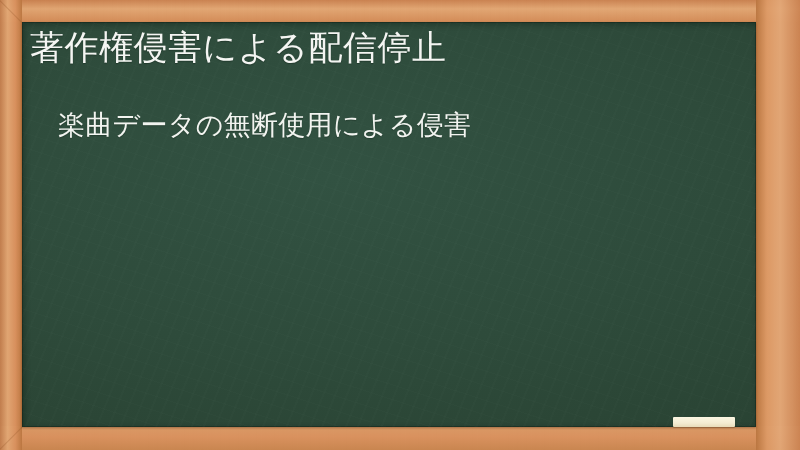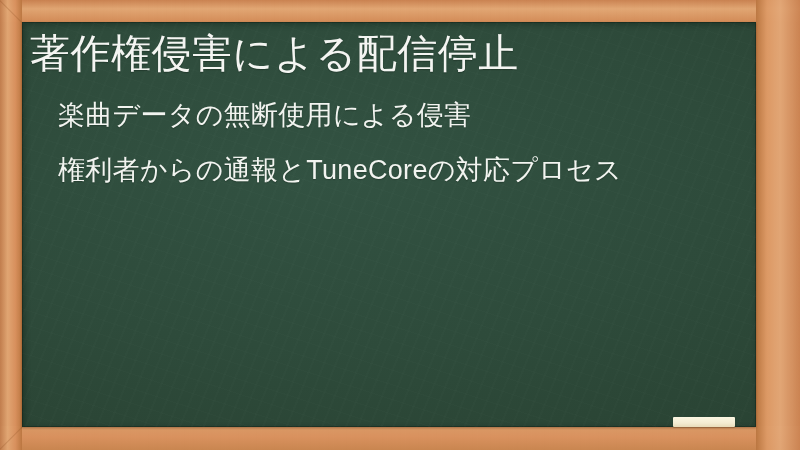--- a/index.html
+++ b/index.html
@@ -103,33 +103,33 @@
         rgba(255,255,255,0.010) 0px,
         rgba(255,255,255,0.010) 1px,
         rgba(255,255,255,0.0) 1px,
         rgba(255,255,255,0.0) 14px);
   }
 
   
   .title {
     position: absolute;
     left: 30px;
-    top: 31px;
-    font-size: 40px;
+    top: 25px;
+    font-size: 34px;
     line-height: 44px;
     font-weight: 400;
     color: #f4f5f2;
     letter-spacing: 0.5px;
     white-space: nowrap;
     text-shadow: 0 1px 1px rgba(12,26,18,0.35);
   }
   .bullets {
     position: absolute;
     left: 58px;
-    top: 88px;
+    top: 98px;
     width: 660px;
   }
   .bullet {
     font-size: 27px;
     line-height: 55px;
     font-weight: 400;
     color: #f2f4f0;
     letter-spacing: 0.3px;
     white-space: nowrap;
     text-shadow: 0 1px 1px rgba(12,26,18,0.30);
@@ -164,18 +164,17 @@
   </div>
 
   <div class="board">
     <div class="board-dust"></div>
   </div>
 
   <div class="title">著作権侵害による配信停止</div>
 
   <div class="bullets">
     <div class="bullet">楽曲データの無断使用による侵害</div>
-    <div class="bullet">権利者からの通報とTuneCoreの対応プロセス</div>
   </div>
 
   <div class="chalk"></div>
 
 </div>
 
 </body></html>

